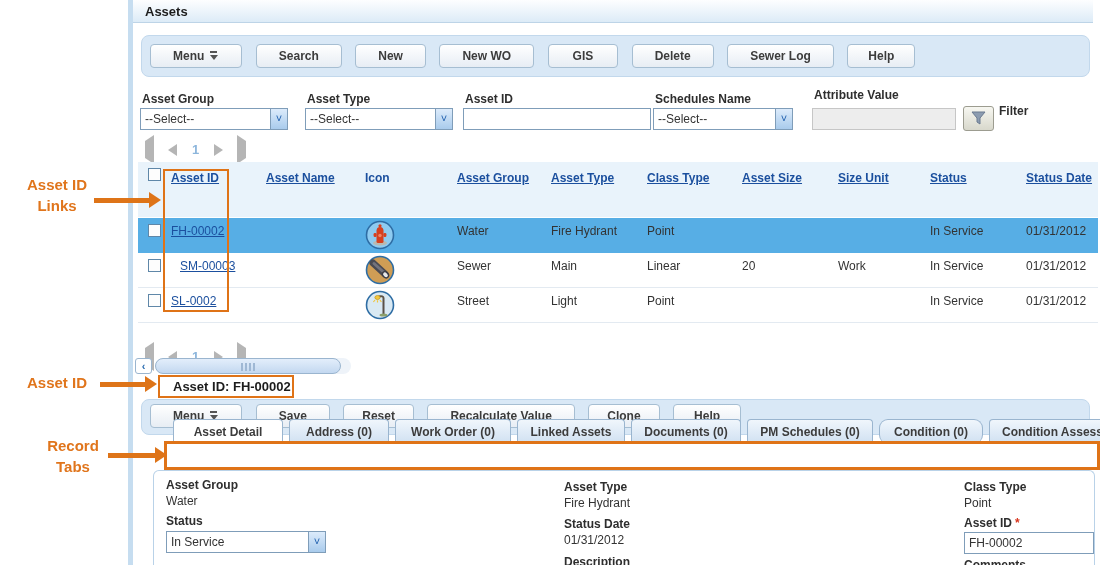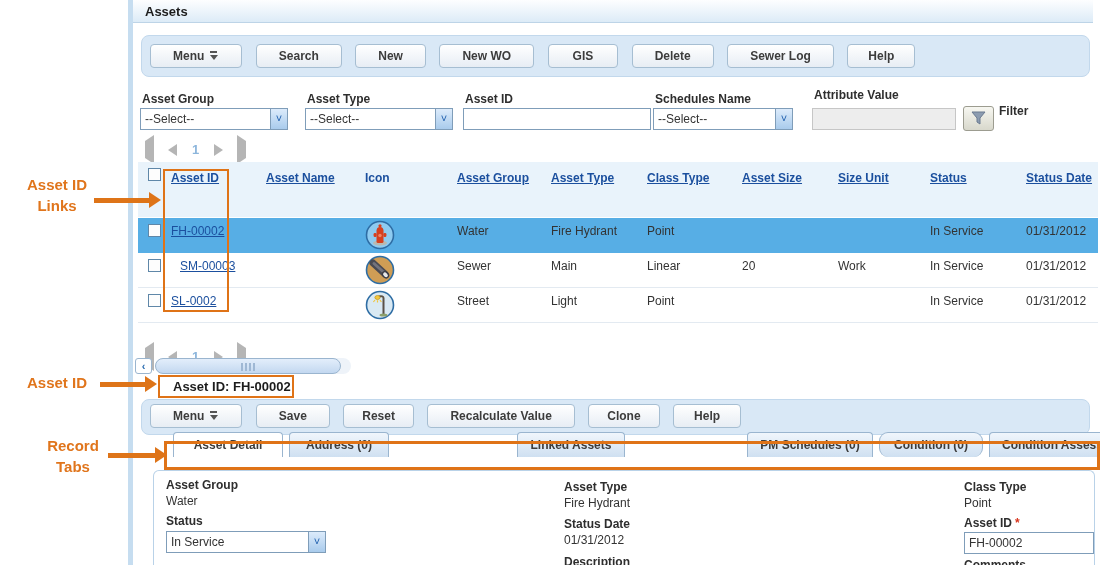--- a/index.html
+++ b/index.html
@@ -271,24 +271,26 @@
   <div class="tbar" style="left:8px; top:399px; width:949px; height:36px;"></div>
   <div class="abs" style="left:17px; top:404px; white-space:nowrap;">
     <span class="btn"><span>Menu</span><span class="menu-caret"></span></span>
     <span class="btn" style="padding:0 22px;">Save</span>
     <span class="btn" style="padding:0 18px;">Reset</span>
     <span class="btn">Recalculate Value</span>
     <span class="btn" style="padding:0 18px;">Clone</span>
     <span class="btn" style="padding:0 20px;">Help</span>
   </div>
 
-  <div class="abs" style="left:0; top:432px; width:965px; height:41px;">
+  <div class="abs" style="left:0; top:419px; width:965px; height:41px;">
     <span class="tab active" style="left:40px;  width:110px;">Asset Detail</span>
     <span class="tab" style="left:156px; width:100px;">Address (0)</span>
+    <span class="tab" style="left:262px; width:116px;">Work Order (0)</span>
     <span class="tab" style="left:384px; width:108px;">Linked Assets</span>
+    <span class="tab" style="left:498px; width:110px;">Documents (0)</span>
     <span class="tab" style="left:614px; width:126px;">PM Schedules (0)</span>
     <span class="tab" style="left:746px; width:104px;border-radius:9px;">Condition (0)</span>
     <span class="tab" style="left:856px; width:150px; text-align:left;">Condition Assessm</span>
   </div>
 
   <div class="detailbox">
 
     <div class="dlabel" style="left:12px; top:7px;">Asset Group</div>
     <div class="dvalue" style="left:12px; top:23px;">Water</div>
     <div class="dlabel" style="left:12px; top:43px;">Status</div>

